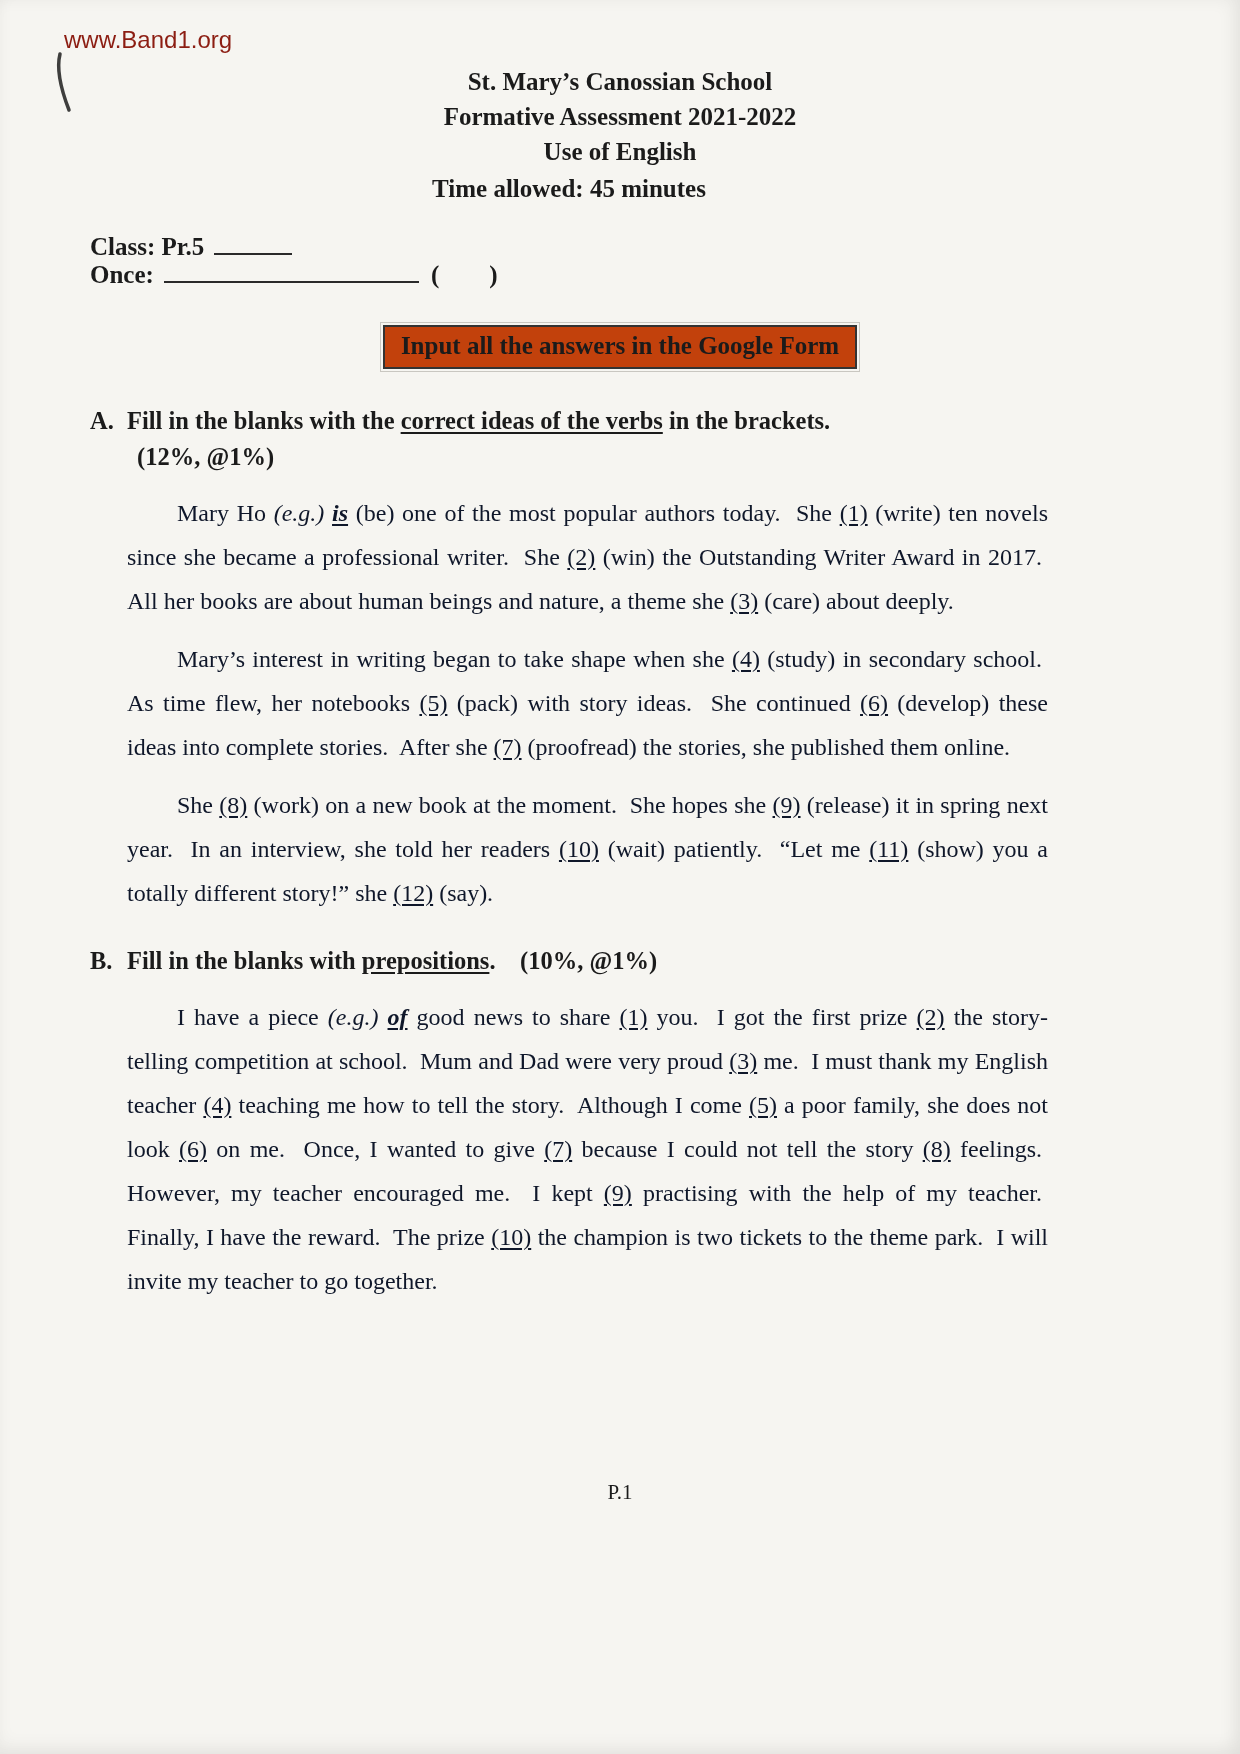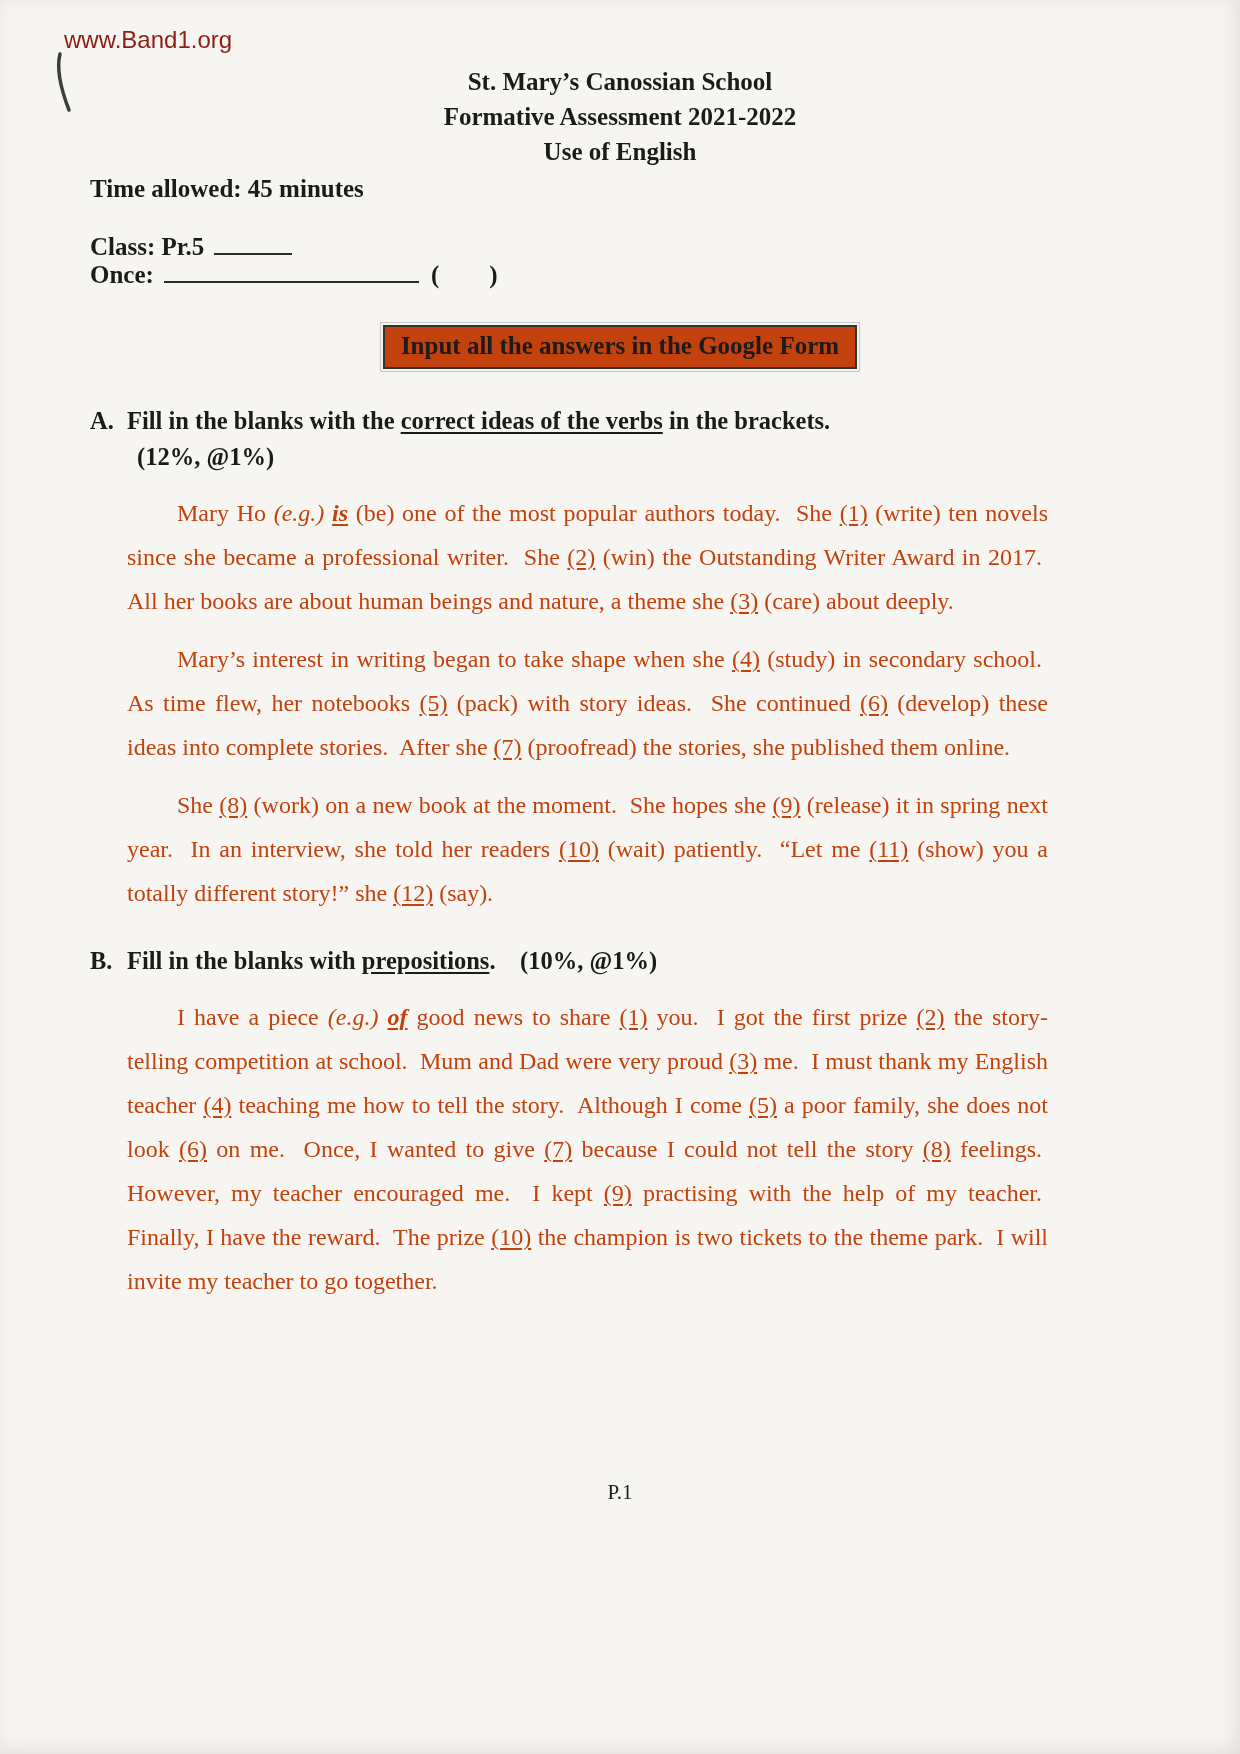--- a/index.html
+++ b/index.html
@@ -15,21 +15,21 @@
   }
   .watermark {
     position:absolute; top:26px; left:36px;
     font-family:Liberation Sans, sans-serif;
     font-size:24px; color:#8c1d12;margin-left:28px;
   }
   .pen-mark { position:absolute; top:50px; left:44px; }
   .titles { padding-top:64px; text-align:center; font-weight:bold; }
   .titles .line { font-size:25px; line-height:35px; }
   .time-row {
-    margin:6px 192px 0 90px; text-align:left;
+    margin:6px 192px 0 90px; text-align:center;
     font-weight:bold; font-size:25px;
   }
   .info-row {
     margin:30px 192px 0 90px;
     display:flex; justify-content:space-between; align-items:baseline;
     font-weight:bold; font-size:25px;flex-direction:column;
   }
   .info-left, .info-right { display:flex; align-items:baseline; }
   .blank-line { display:inline-block; border-bottom:2px solid #2a2a2a; height:8px; }
   .class-blank { width:78px; margin-left:10px; }
@@ -47,21 +47,21 @@
   .section-a { margin-top:34px; }
   .section-b { margin-top:28px; }
   .section-heading { display:flex; font-weight:bold; font-size:24.5px; line-height:36px; }
   .section-label { width:37px; flex:none; }
   .heading-text { flex:1; }
   .marks-line { font-weight:bold; font-size:24.5px; line-height:36px; margin-left:47px; }
   .body-par {
     margin:14px 0 0 37px;
     font-size:24px; line-height:44px;
     text-align:justify; text-indent:50px;
-    color:#c2410c;
+    color:#0f172a;
   }
   .body-par.first { margin-top:16px; }
   .u { text-decoration:underline; text-decoration-thickness:1.5px; text-underline-offset:3px; }
   .i { font-style:italic; }
   .b { font-weight:bold; }
   .footer { position:absolute; left:0; right:0; top:1480px; text-align:center; font-size:21px; }
 </style>
 </head>
 <body>
 

